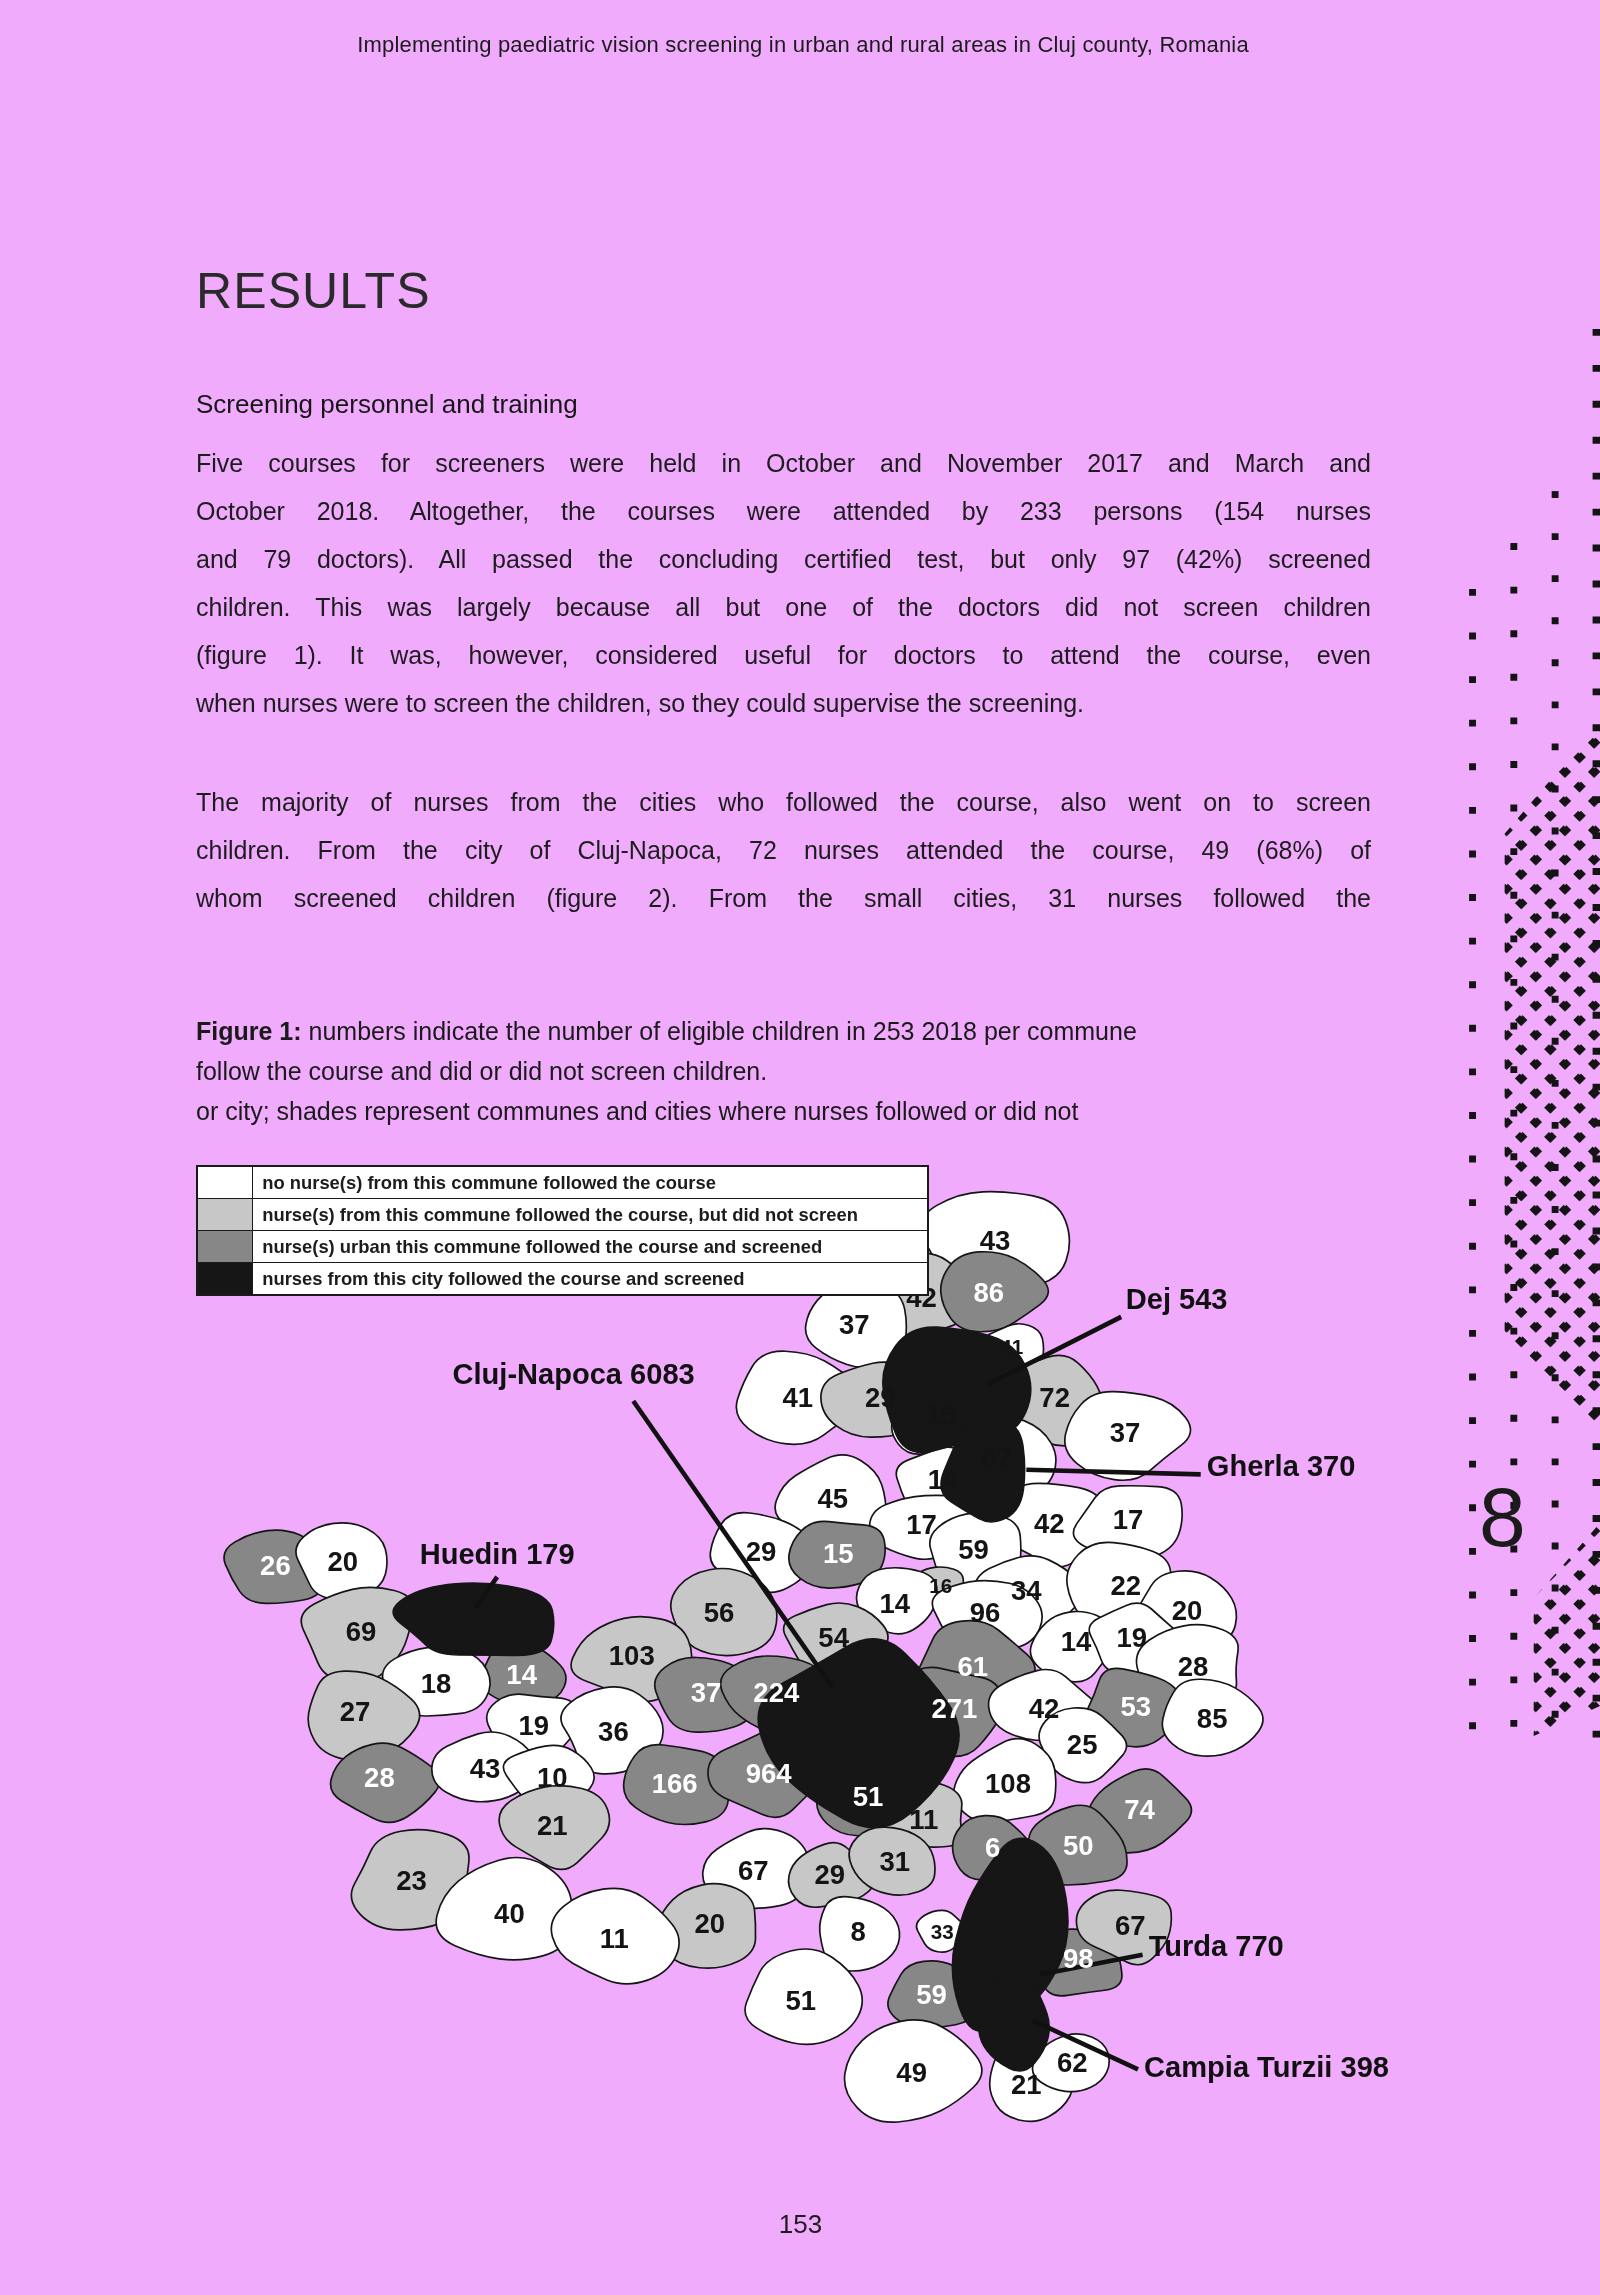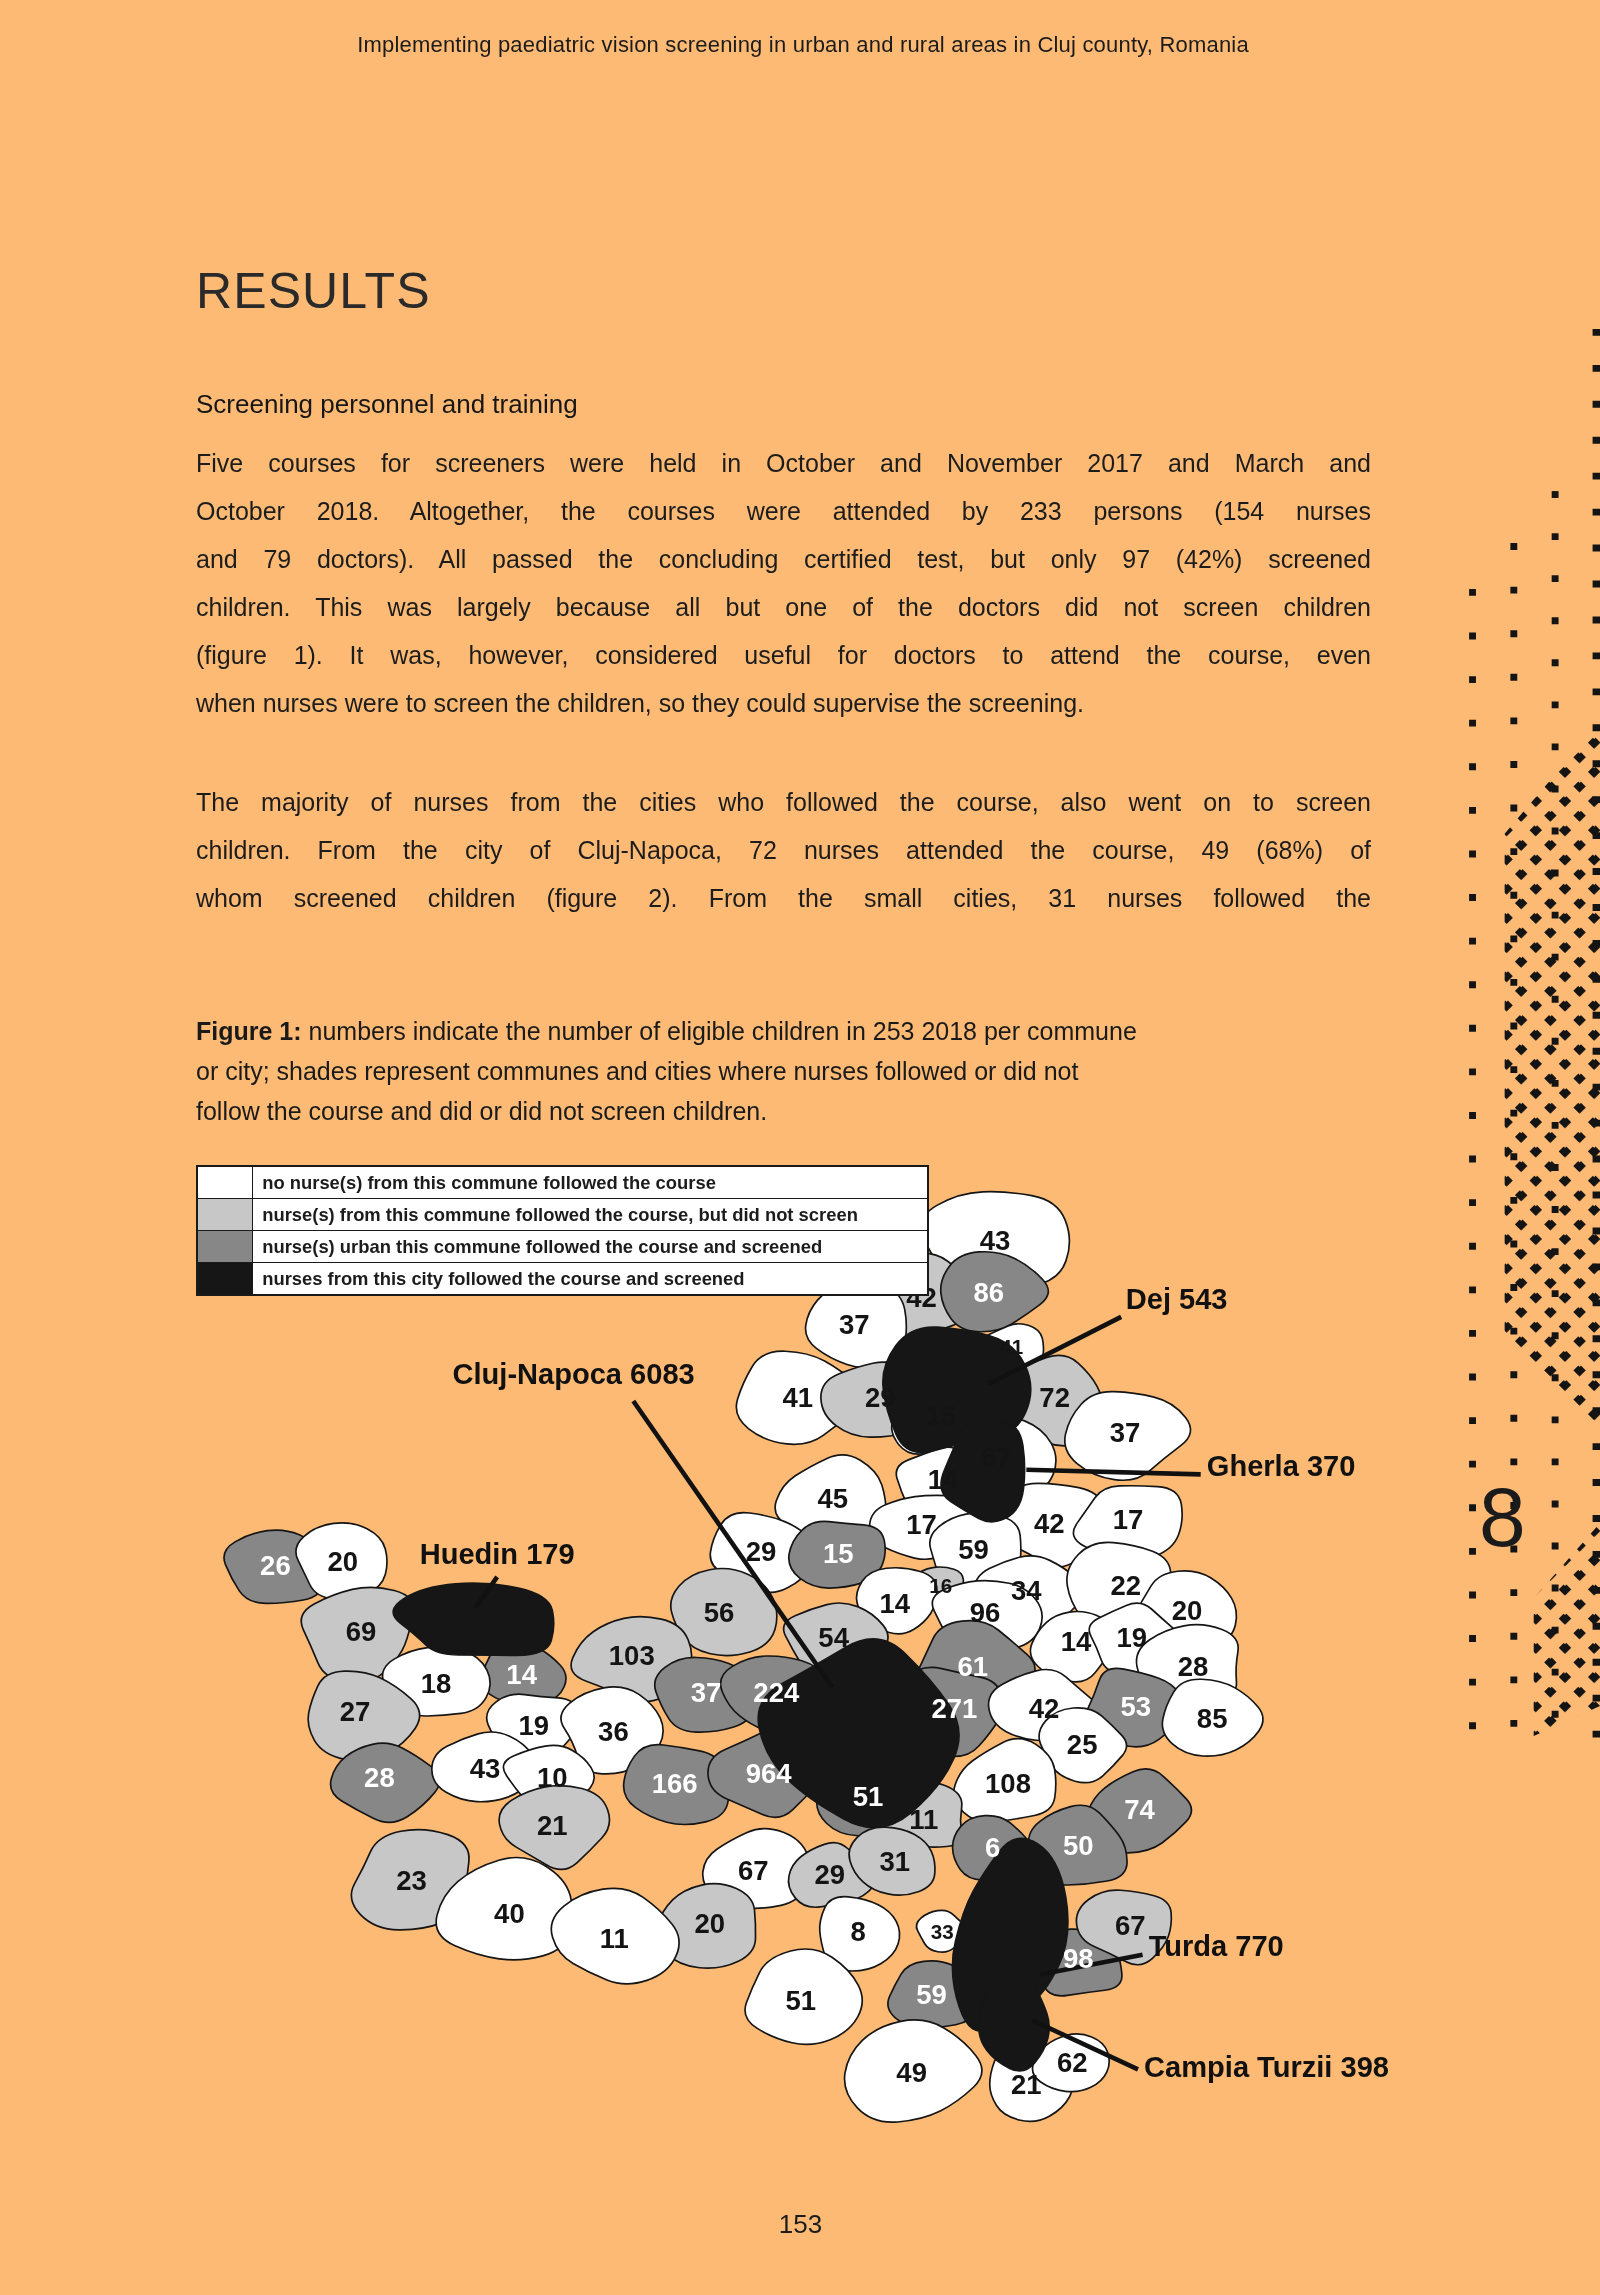--- a/index.html
+++ b/index.html
@@ -1,19 +1,19 @@
 <!DOCTYPE html>
 <html style="font-size:12.2px"><head>
 <meta charset="utf-8">
 <style>
   html,body{margin:0;padding:0;background:#e8e8e8;}
   .page{
     position:relative;
     width:1601px;height:2295px;
-    background:#fdba74;
+    background:#f0abfc;
     font-family:"Liberation Sans",sans-serif;
     color:#1e1e1e;
     overflow:hidden;
   }
   .running-head{
     position:absolute;top:32px;left:176px;width:1254px;
     text-align:center;font-size:22px;letter-spacing:0.2px;color:#1b1b1b;
   }
   .section-title{
     position:absolute;top:262px;left:196px;
@@ -71,22 +71,22 @@
       <div class="ln l">when nurses were to screen the children, so they could supervise the screening.</div>
     </div>
   <div class="para" id="para2">
       <div class="ln j">The majority of nurses from the cities who followed the course, also went on to screen</div>
       <div class="ln j">children. From the city of Cluj-Napoca, 72 nurses attended the course, 49 (68%) of</div>
       <div class="ln j">whom screened children (figure 2). From the small cities, 31 nurses followed the</div>
     </div>
 
   <div class="caption">
     <div class="ln"><span class="b">Figure 1:</span> <span>numbers indicate the number of eligible children in 253 2018 per commune</span></div>
+    <div class="ln">follow the course and did or did not screen children.</div>
     <div class="ln">or city; shades represent communes and cities where nurses followed or did not</div>
-    <div class="ln">follow the course and did or did not screen children.</div>
   </div>
 
   <table class="legend">
     <tbody>
         <tr>
       <td class="sw" style="background: rgb(255, 255, 255);"></td>
       <td class="lt">no nurse(s) from this commune followed the course</td>
     </tr>
     <tr>
       <td class="sw" style="background: rgb(199, 199, 199);"></td>

